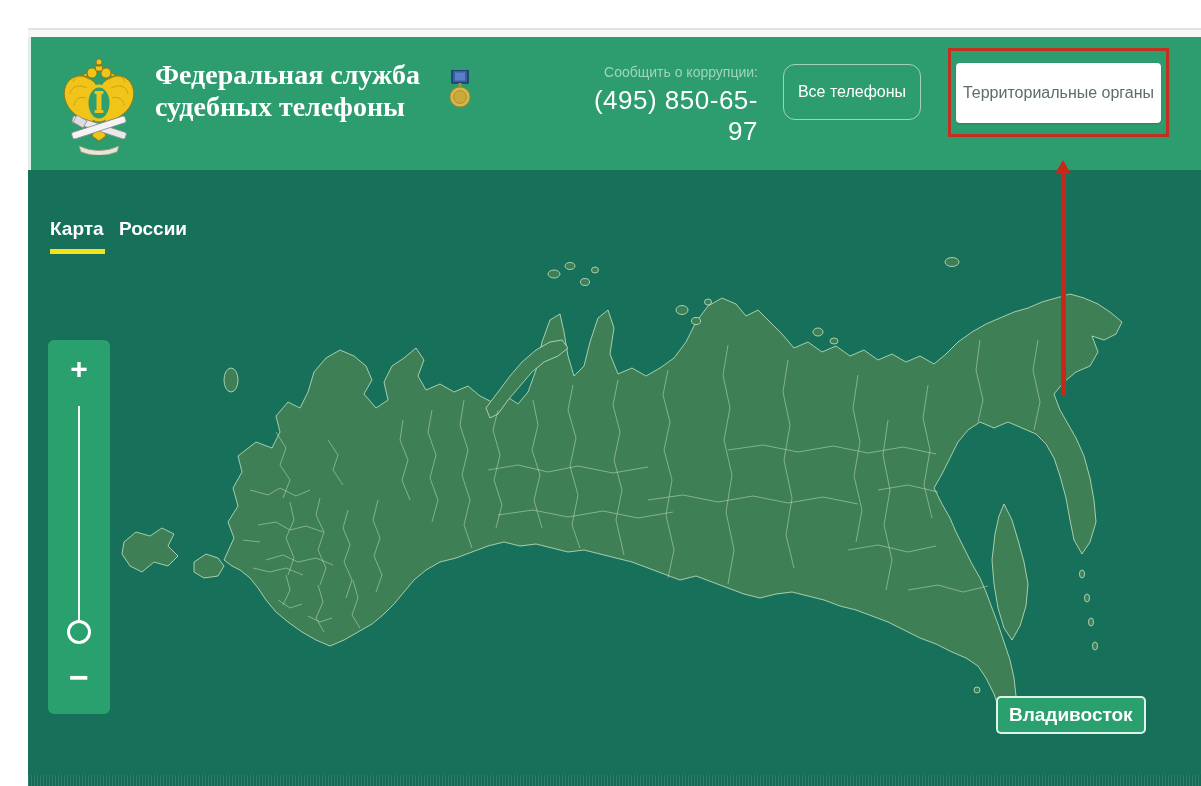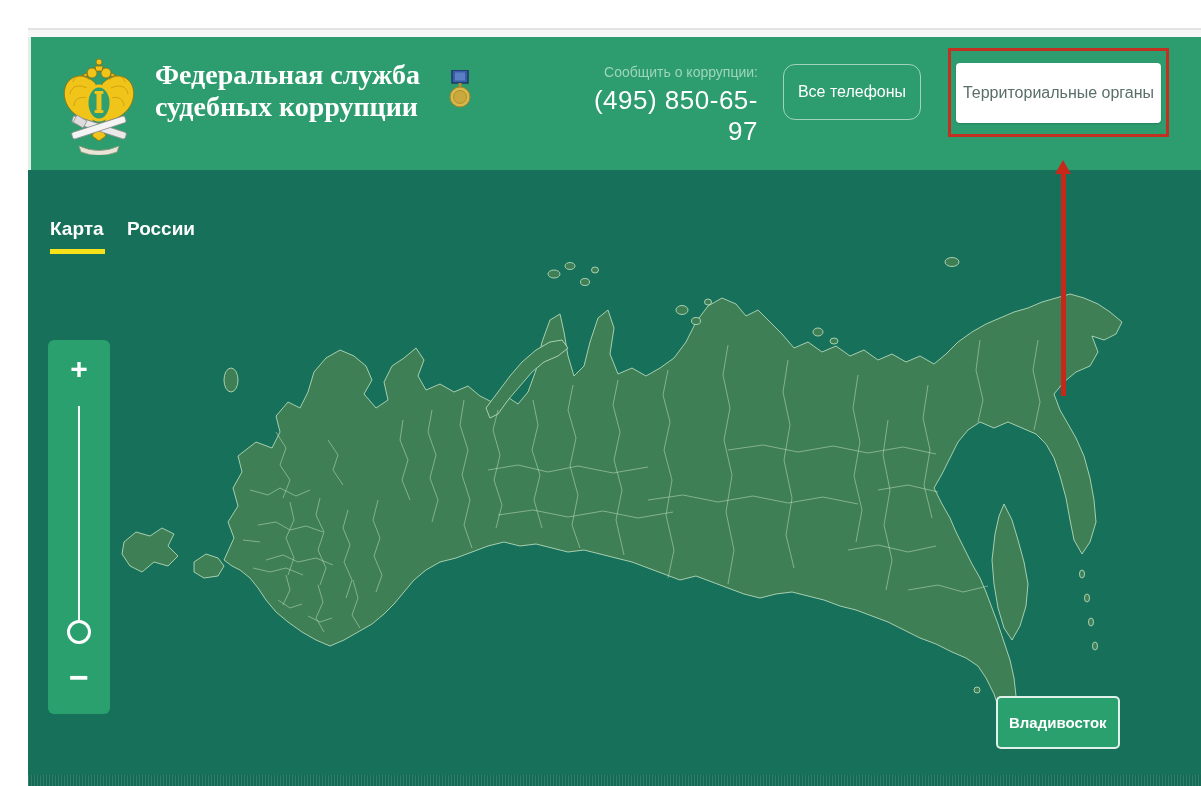--- a/index.html
+++ b/index.html
@@ -36,39 +36,39 @@
                font-size:16px; cursor:pointer; box-shadow:0 1px 2px rgba(0,0,0,.18);
                font-family:Liberation Sans, sans-serif; }
   .red-box { position:absolute; left:920px; top:11px; width:221px; height:89px;
              border:3px solid #c13020; pointer-events:none; }
 
   
   .map-section { position:absolute; left:0; top:170px; width:1201px; height:616px;
                  background:#17705a; }
   .russia-map { position:absolute; left:0; top:0; width:1201px; height:616px; }
 
-  .tabs { position:absolute; left:22px; top:48px; display:flex; gap:22px; z-index:5; }
+  .tabs { position:absolute; left:22px; top:48px; display:flex; gap:14px; z-index:5; }
   .tab { color:#fff; font-size:19px; font-weight:bold; cursor:pointer; }
   .tab .underline { display:block; width:55px; height:5px; background:#f6e11a; margin-top:9px; }
 
   .zoom-ctl { position:absolute; left:20px; top:170px; width:62px; height:374px;
               background:#2ba06f; border-radius:6px; z-index:5; }
   .zplus  { position:absolute; left:0; top:12px; width:62px; text-align:center;
             color:#fff; font-size:30px; font-weight:bold; cursor:pointer; }
   .ztrack { position:absolute; left:30px; top:66px; width:2px; height:214px;
             background:rgba(255,255,255,.95); cursor:pointer; }
   .zhandle{ position:absolute; left:19px; top:280px; width:24px; height:24px;
             border:3px solid #fff; border-radius:50%; background:transparent; cursor:grab; }
   .zminus { position:absolute; left:0; top:318px; width:62px; text-align:center;
             color:#fff; font-size:34px; font-weight:bold; cursor:pointer; }
 
   .city-tip { position:absolute; left:968px; top:526px; z-index:5;
               background:#2ba06f; border:2px solid rgba(255,255,255,.85);
-              border-radius:5px; padding:16px 11px; color:#fff;
-              font-size:15px; font-weight:bold; cursor:pointer; }
+              border-radius:5px; padding:6px 11px; color:#fff;
+              font-size:19px; font-weight:bold; cursor:pointer; }
 
   .red-arrow { position:absolute; left:1027px; top:-10px; width:16px; height:248px;
                z-index:6; pointer-events:none; }
   .red-arrow .head { width:0; height:0; margin:0 auto;
                      border-left:8px solid transparent; border-right:8px solid transparent;
                      border-bottom:14px solid #c8281a; }
   .red-arrow .shaft { width:5px; height:222px; margin:0 auto; background:#c8281a; }
 
   .bottom-strip { position:absolute; left:0; bottom:0; width:1201px; height:11px;
                   background:repeating-linear-gradient(90deg,
@@ -112,21 +112,21 @@
           <rect x="12" y="66" width="56" height="7" rx="2" fill="#f4f4f4" transform="rotate(-18 40 70)"></rect>
           <path d="M18,57 l10,6 -4,7 -10,-6 Z" fill="#dcdcdc"></path>
         </g>
         <path d="M20,88 q20,9 40,0 l-2,6 q-18,7 -36,0 Z" fill="#e8e4d8" stroke="#9a9a7a" stroke-width="0.8"></path>
       </svg>
     </div>
 
     <div class="title-block">
       <div class="site-title">
         <div>Федеральная служба</div>
-        <div>судебных коррупции</div>
+        <div>судебных телефоны</div>
       </div>
     </div>
 
     <div class="medal">
       <svg width="22" height="42" viewBox="0 0 22 42">
         <rect x="3" y="0" width="16" height="13" fill="#3a5fa8" stroke="#1d3a66" stroke-width="1.5"></rect>
         <rect x="6" y="2.5" width="10" height="8" fill="#5b7fc4"></rect>
         <rect x="9.5" y="13" width="3" height="4" fill="#b09030"></rect>
         <circle cx="11" cy="27" r="10" fill="#d8b84a" stroke="#a8852a" stroke-width="1"></circle>
         <circle cx="11" cy="27" r="6.5" fill="#c9a83c" stroke="#a8852a" stroke-width="0.8"></circle>

